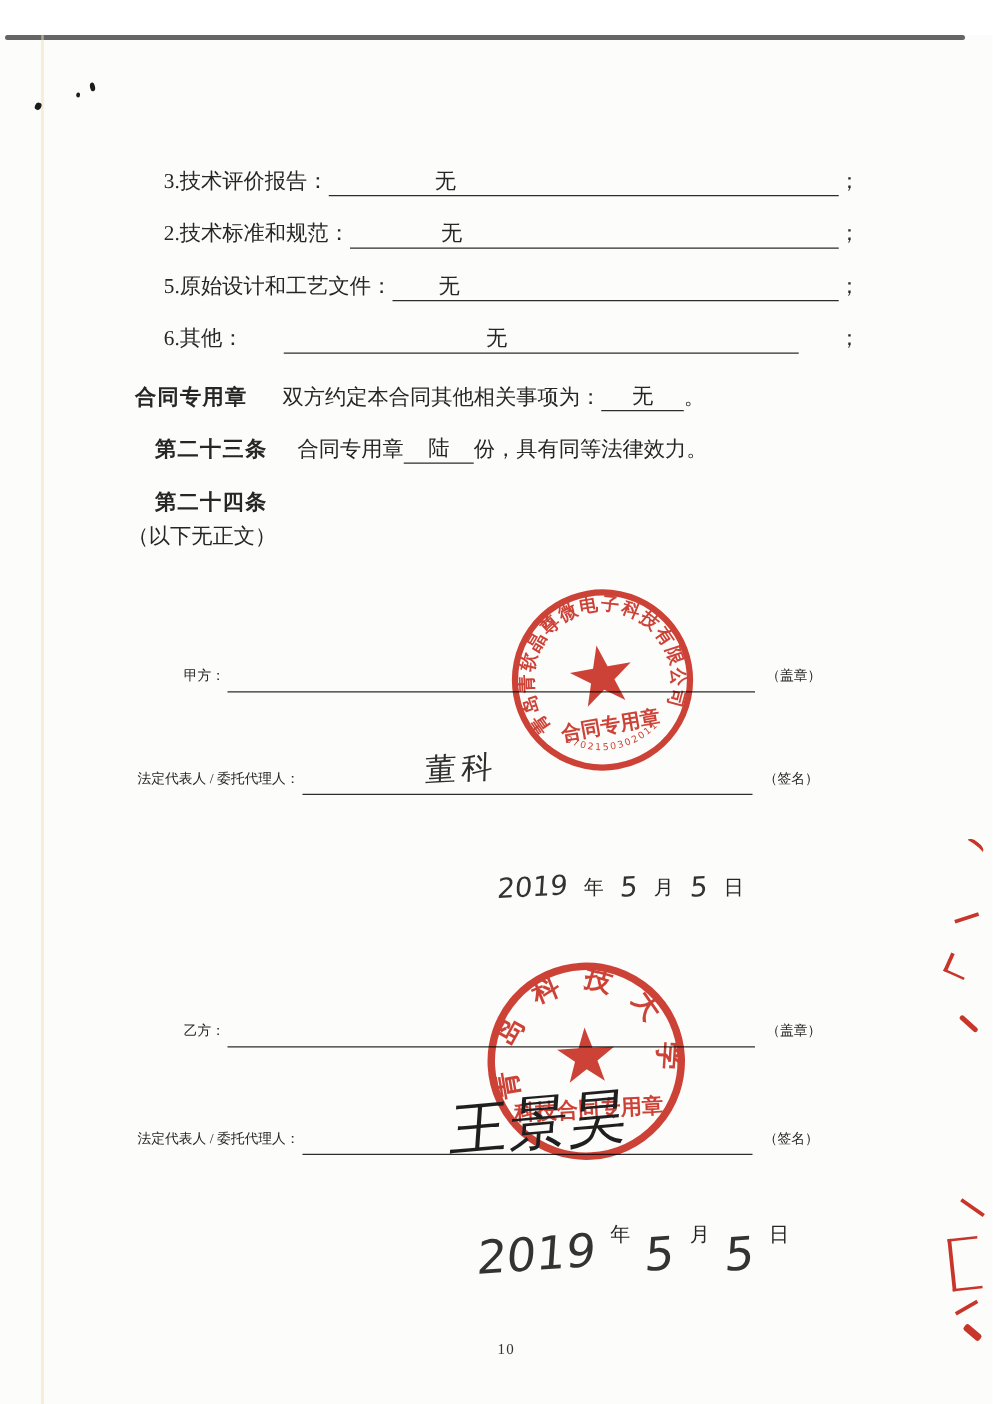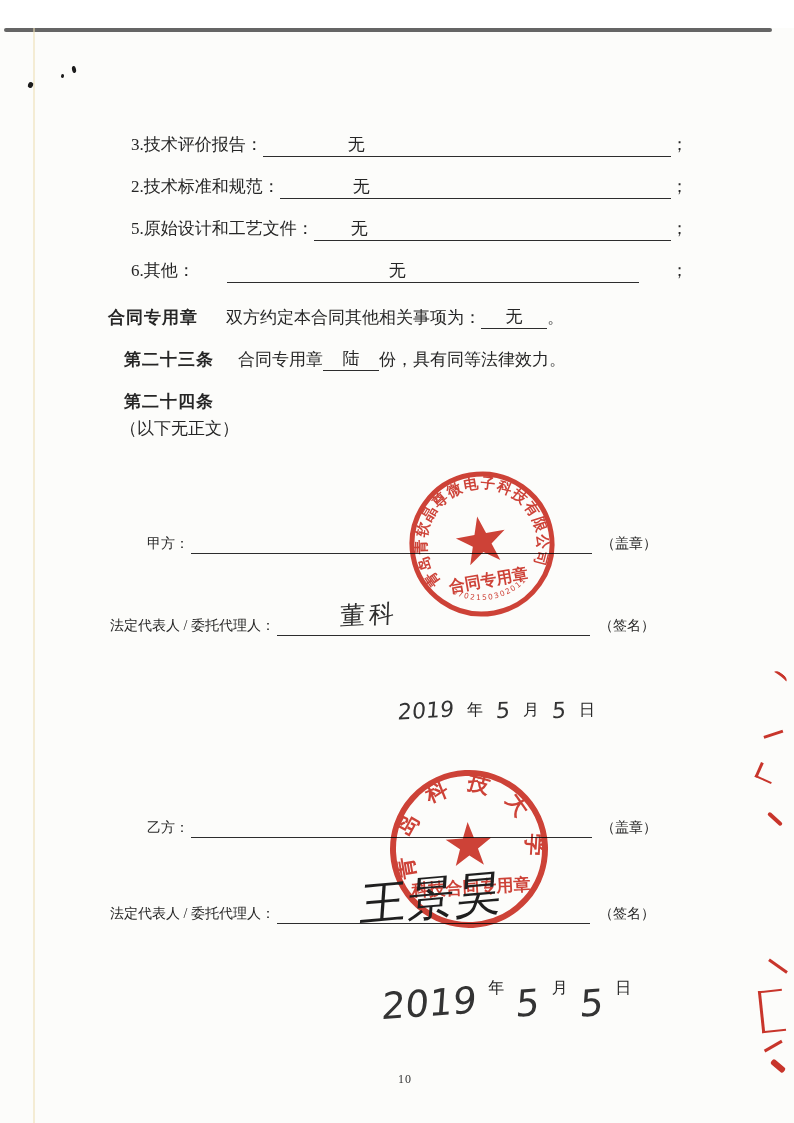--- a/index.html
+++ b/index.html
@@ -29,21 +29,21 @@
   .ind-d .fill-value{margin-left:162px;}
   .fill-suffix{padding-bottom:1px;}
 
   
   .clause{position:absolute;display:flex;align-items:flex-end;font-size:17px;height:26px;white-space:nowrap;}
   .clause-num{font-family:"Liberation Sans", sans-serif;font-weight:bold;letter-spacing:1px;}
   .clause-fill{border-bottom:1.6px solid #2d2d2d;text-align:center;display:inline-block;}
   .closing{position:absolute;font-size:17px;}
 
   
-  .sig-row{position:absolute;display:flex;align-items:flex-end;height:26px;font-size:14px;}
+  .sig-row{position:absolute;display:flex;align-items:center;height:26px;font-size:11px;}
   .sig-line{flex:1;border-bottom:1.7px solid #2d2d2d;height:24px;}
   .sig-note{white-space:nowrap;margin-left:9px;padding-bottom:1px;}
   .sig-lbl{white-space:nowrap;padding-bottom:1px;margin-right:2px;}
 
   .hand{font-family:"DejaVu Sans", sans-serif;color:#2f2f2f;}
   .sig-a{position:absolute;left:340px;top:570px;font-size:25px;transform:rotate(-3deg) skewX(-5deg);letter-spacing:4px;z-index:4;}
   .sig-b{position:absolute;left:360px;top:840px;font-size:46px;font-weight:500;color:#1f1f1f;
          transform:rotate(-5deg) skewX(-9deg);letter-spacing:2px;z-index:5;}
 
   .date-row{position:absolute;display:flex;align-items:center;}
@@ -124,21 +124,21 @@
     <span class="clause-num">第二十三条</span>
     <span style="width:24px;"></span>
     <span class="clause-pre">合同专用章</span>
     <span class="clause-fill" style="width:56px;">陆</span>
     <span>份，具有同等法律效力。</span>
   </div>
   <div class="clause" style="top:359px;left:124px;">
     <span class="clause-num">第二十四条</span>
     <span style="width:24px;"></span>
   </div>
-  <div class="closing" style="top:389px;left:120px;">（以下无正文）</div>
+  <div class="closing" style="top:389px;left:102px;">（以下无正文）</div>
 
   <div class="sig-row" style="top:500px;left:147px;width:510px;">
     <span class="sig-lbl">甲方：</span>
     <span class="sig-line"></span>
     <span class="sig-note">（盖章）</span>
   </div>
 
   <svg class="seal seal-a" width="160" height="160" viewBox="0 0 160 160">
     <circle cx="80" cy="80" r="70" fill="none" stroke="#cd3429" stroke-width="5"></circle>
     <defs>

